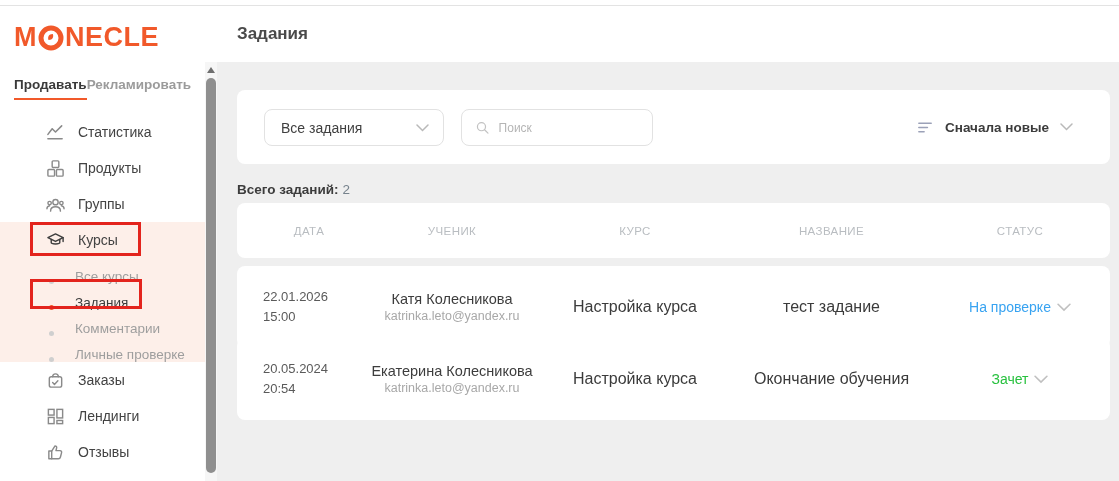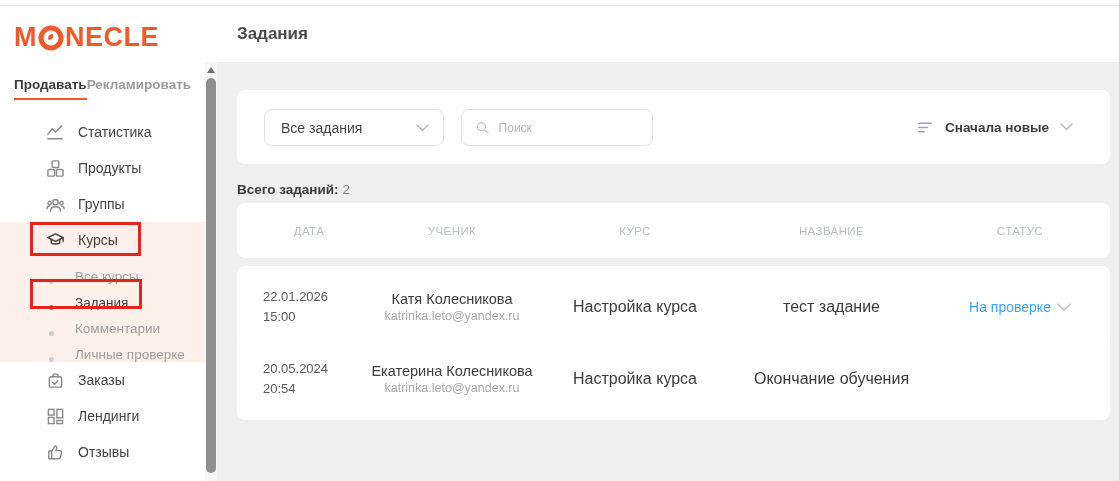--- a/index.html
+++ b/index.html
@@ -262,15 +262,21 @@
       <div class="cell date">
         <div>20.05.2024</div>
         <div>20:54</div>
       </div>
       <div class="cell">
         <div class="student">Екатерина Колесникова</div>
         <div class="email">katrinka.leto@yandex.ru</div>
       </div>
       <div class="cell plain">Настройка курса</div>
       <div class="cell plain">Окончание обучения</div>
+      <div class="cell status">
+        <span style="color: rgb(39, 193, 62);">Зачет</span>
+        <svg width="14" height="9" viewBox="0 0 13 8" fill="none" stroke="#c0c0c0" stroke-width="1.5" stroke-linecap="round">
+            <polyline points="1,1 6.5,6.5 12,1"></polyline>
+          </svg>
+      </div>
     </div>
   </div>
 </div>
 
 </body></html>

